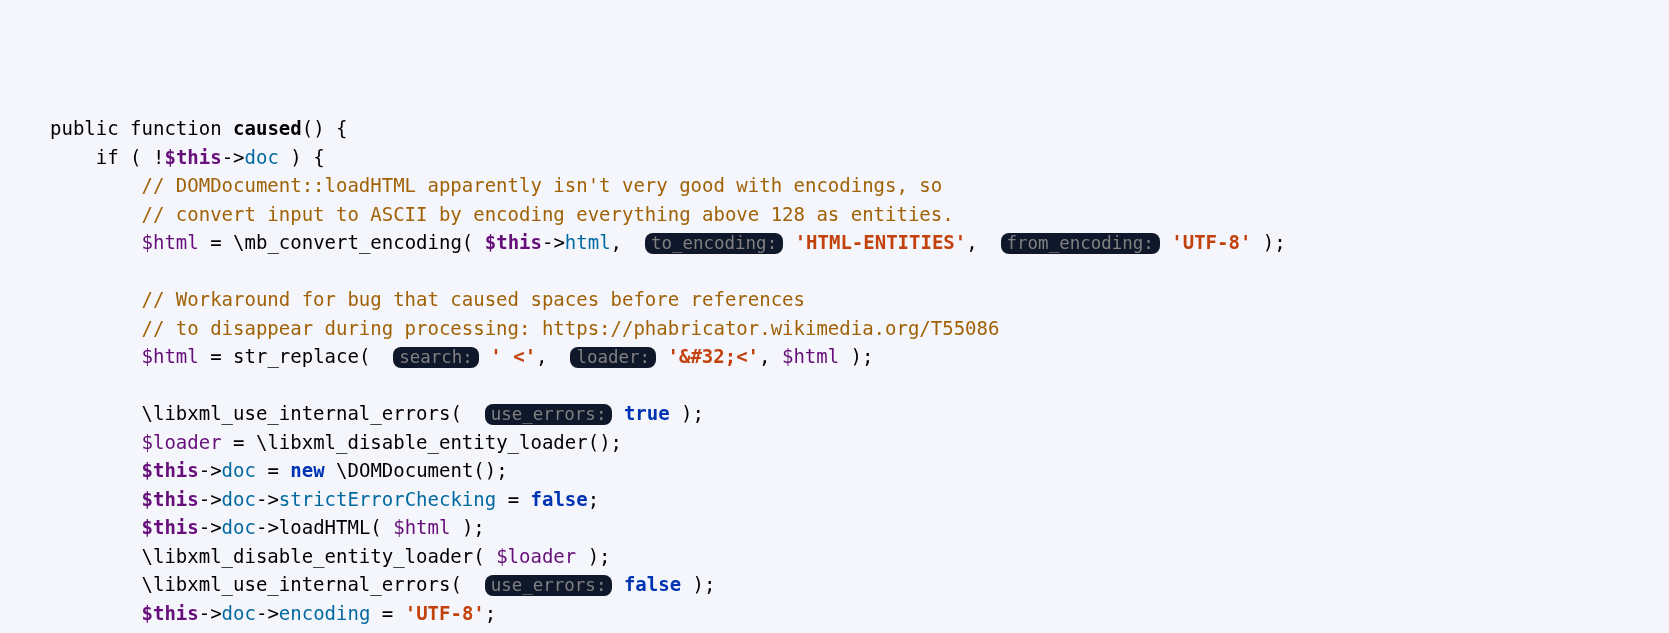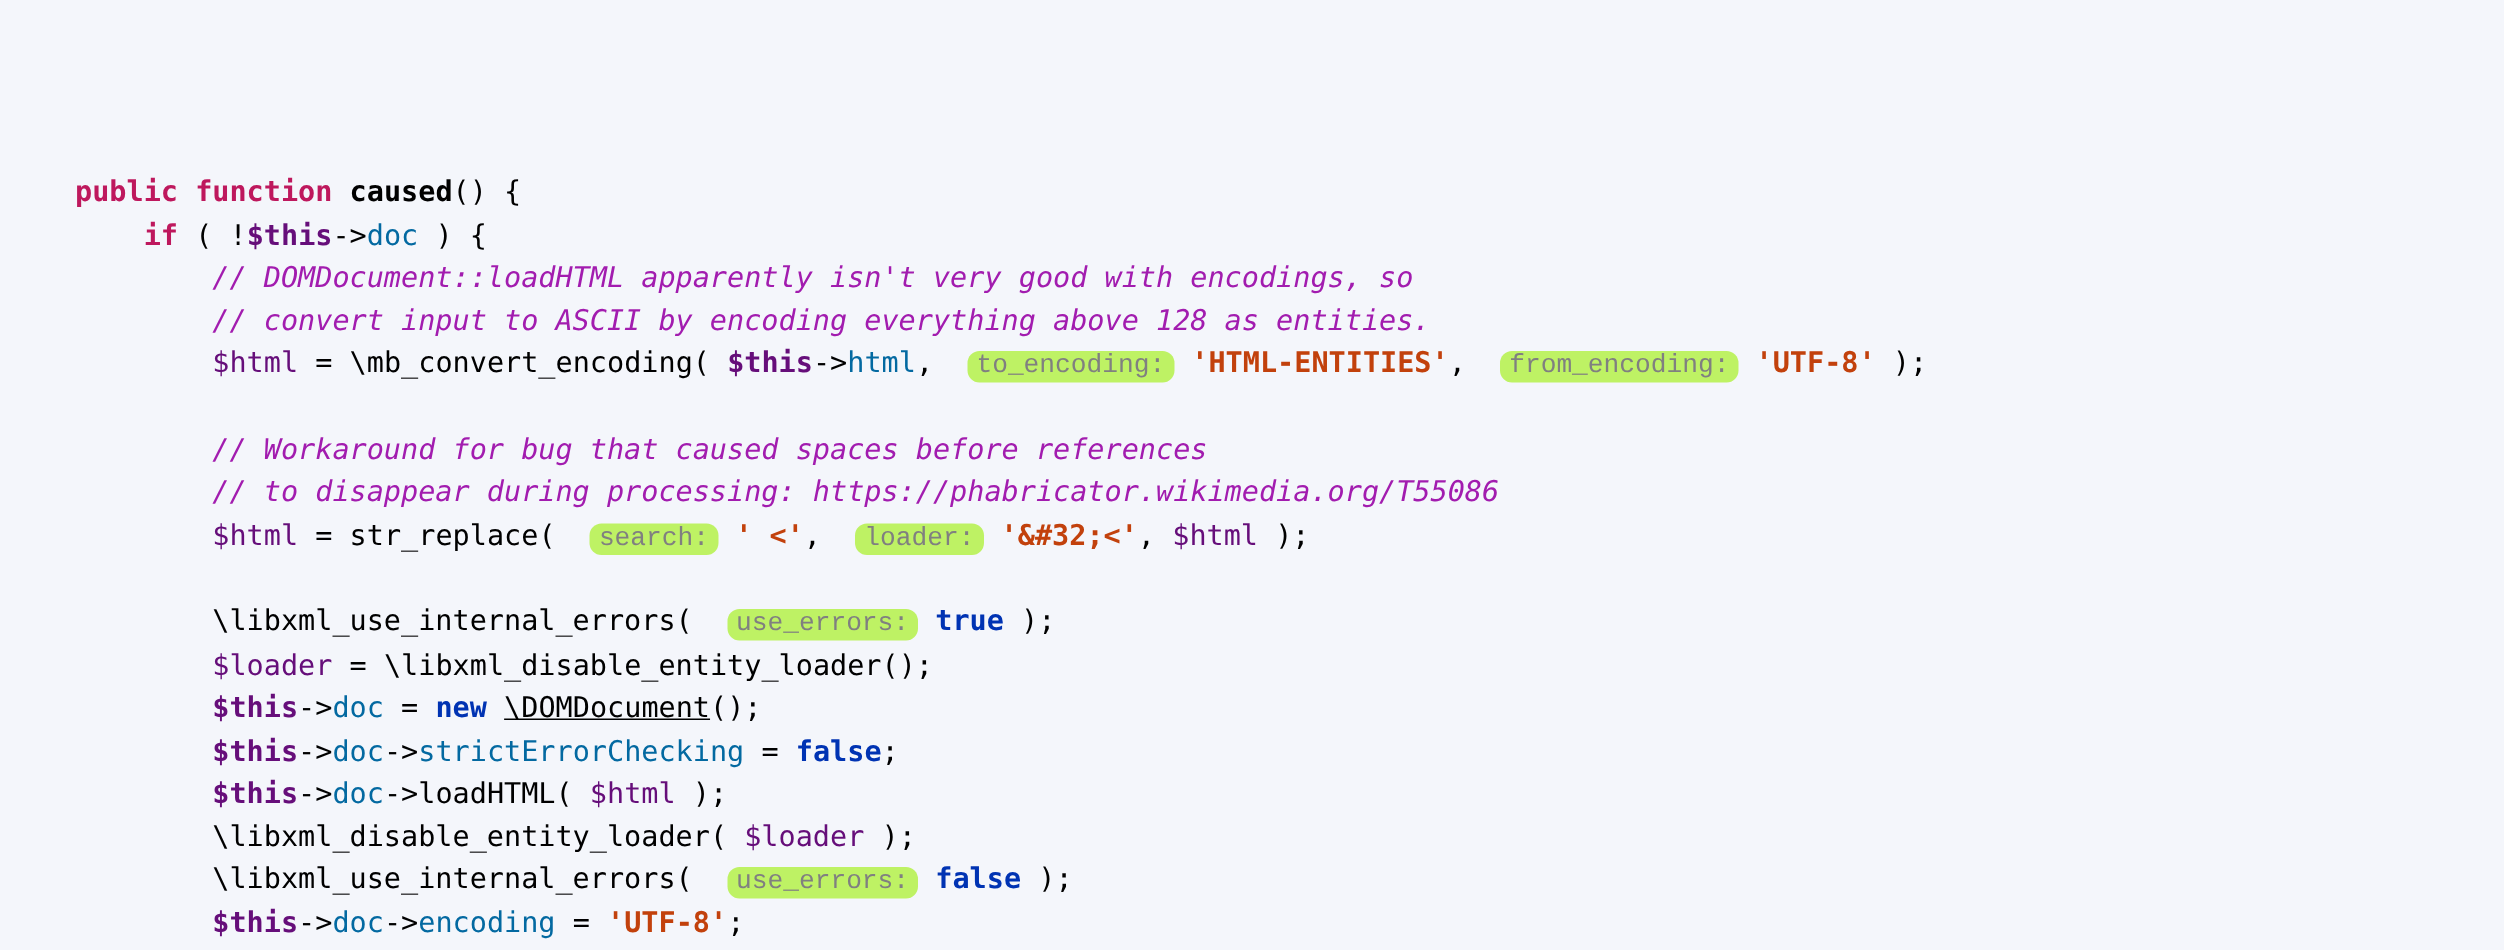--- a/index.html
+++ b/index.html
@@ -9,42 +9,41 @@
     font-family: "Menlo", "Monaco", "Consolas", monospace;
     font-size: 19px;
     line-height: 1.5;
     white-space: pre;
     overflow-x: auto;
   }
   .code-block {
     padding: 0 0 0 50px;
     color: #222;
   }
-  .kw { color: #be185d; font-weight: bold; }
+  .kw { color: #000000; font-weight: normal; }
   .fn { color: #000; font-weight: bold; }
   .var { color: #660e7a; font-weight: bold; }
   .varn { color: #660e7a; }
   .prop { color: #0369a1; font-weight: normal; }
-  .comment { color: #a21caf; font-style: italic; }
+  .comment { color: #a16207; }
   .str { color: #c2410c; font-weight: bold; }
   .op { color: #000; }
   .call { color: #000; }
   .hint {
     color: #808080;
     font-style: normal;
-    background: #bef264;
+    background: #0f172a;
     border-radius: 8px;
     padding: 0 6px 1px 6px;
     font-size: 0.92em;
-    font-family: Liberation Mono, monospace;
   }
   .paren { color: #000; }
   .bool { color: #0033b3; font-weight: bold; }
   .new { color: #0033b3; font-weight: bold; text-align: center; }
-  .cls { color: #000; text-decoration: underline; }
+  .cls { color: #000; }
   .method { color: #000; }
 </style>
 </head>
 <body>
 
 
 
 <div class="code-block"><span class="kw">public</span> <span class="kw">function</span> <span class="fn">caused</span><span class="paren">() {</span>
     <span class="kw">if</span> <span class="paren">( !</span><span class="var">$this</span><span class="op">-&gt;</span><span class="prop">doc</span> <span class="paren">) {</span>
         <span class="comment">// DOMDocument::loadHTML apparently isn't very good with encodings, so</span>

